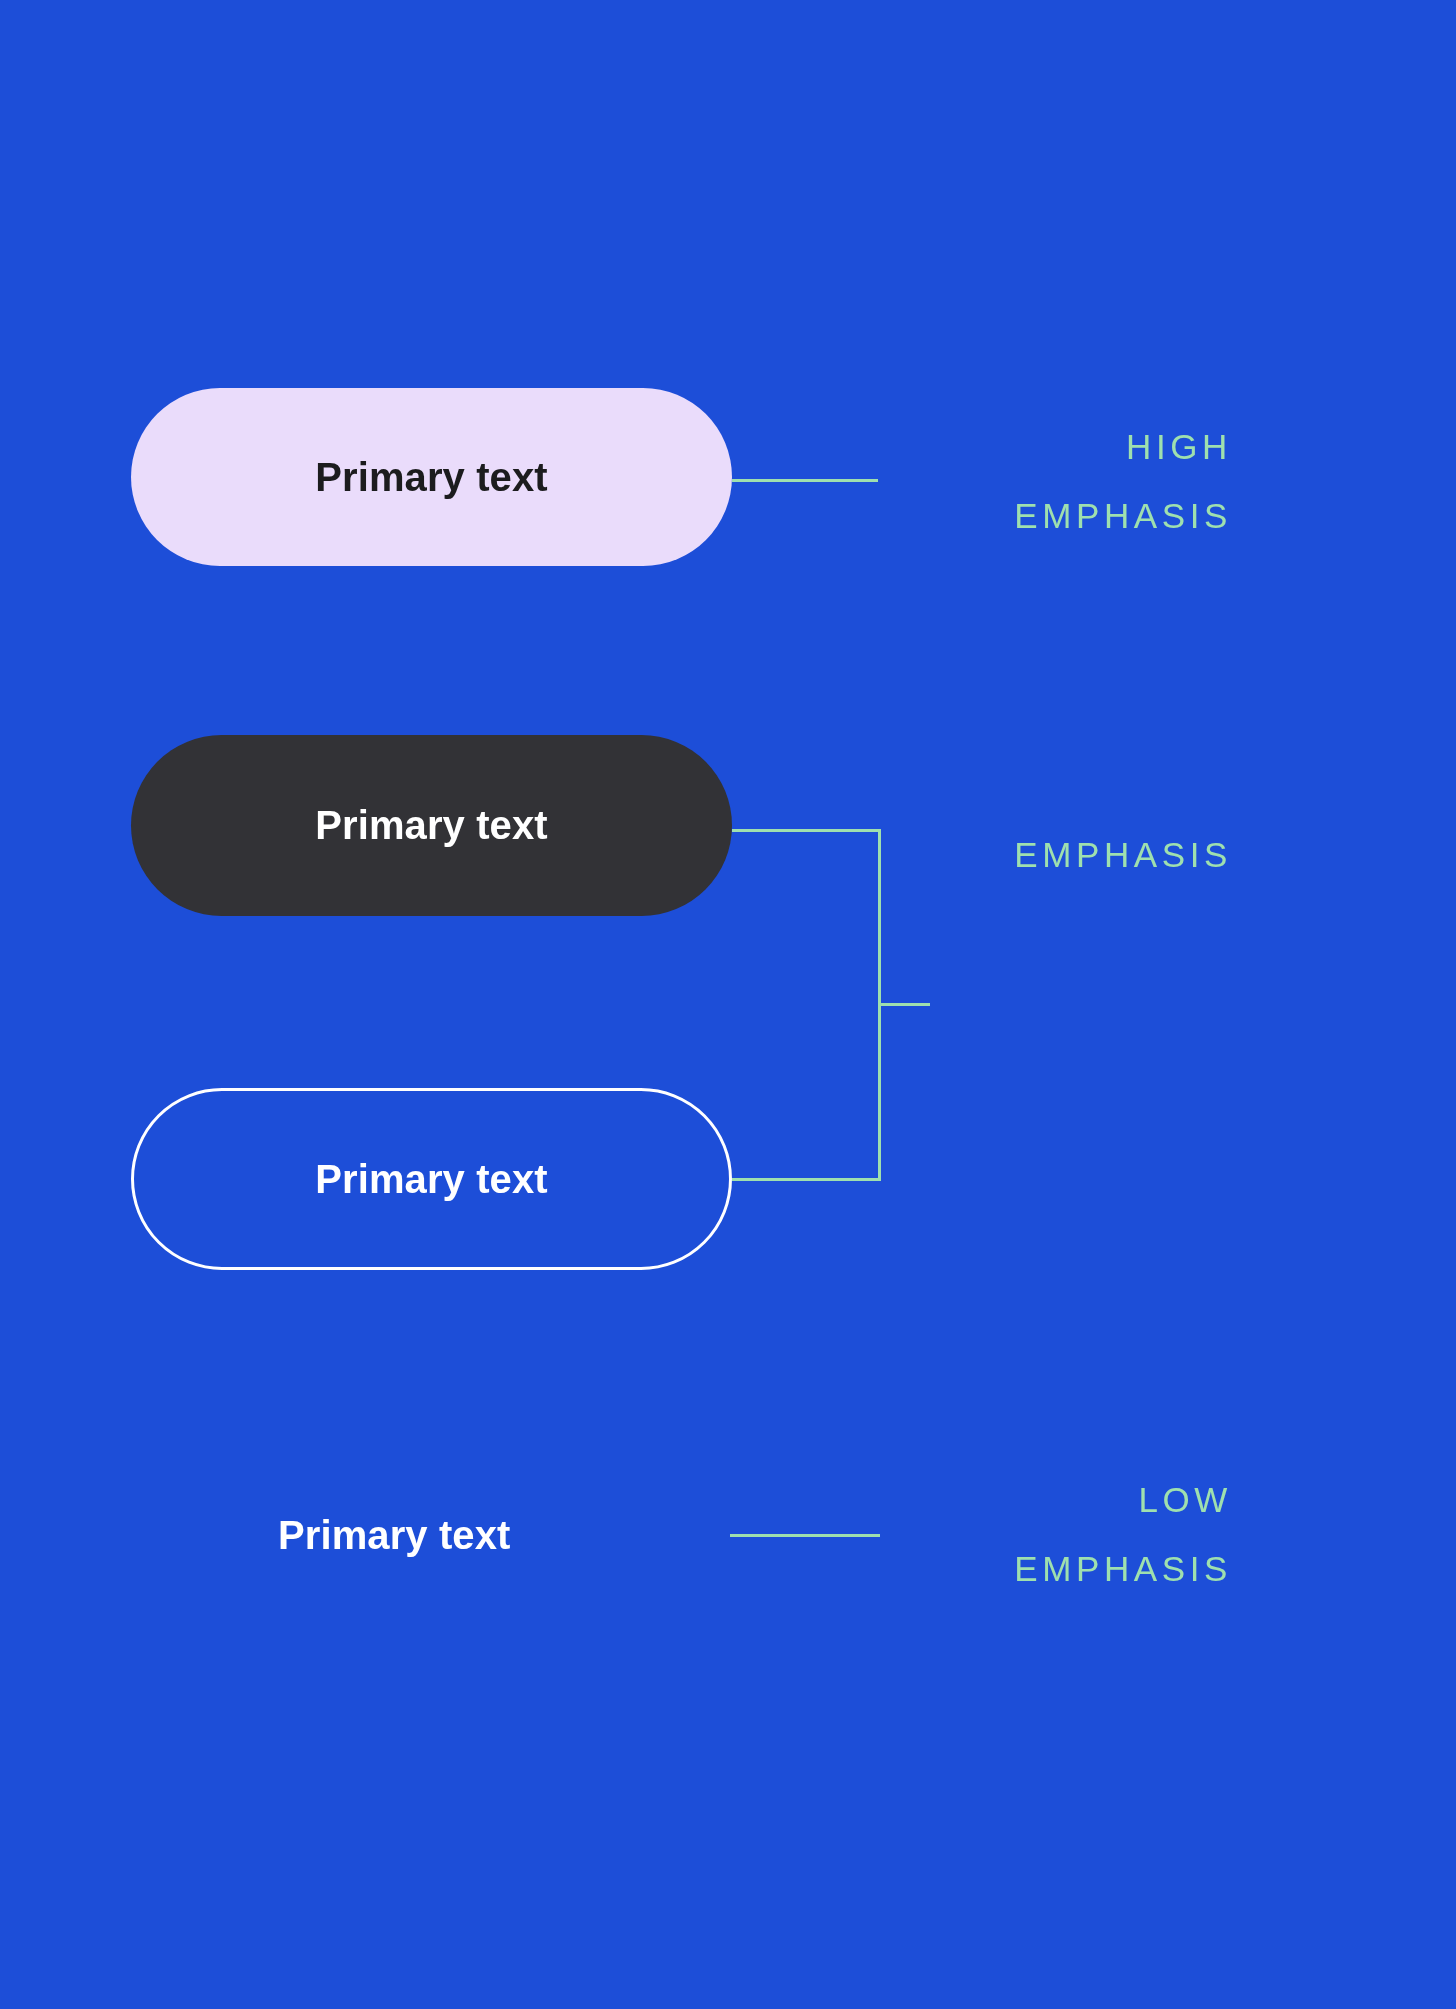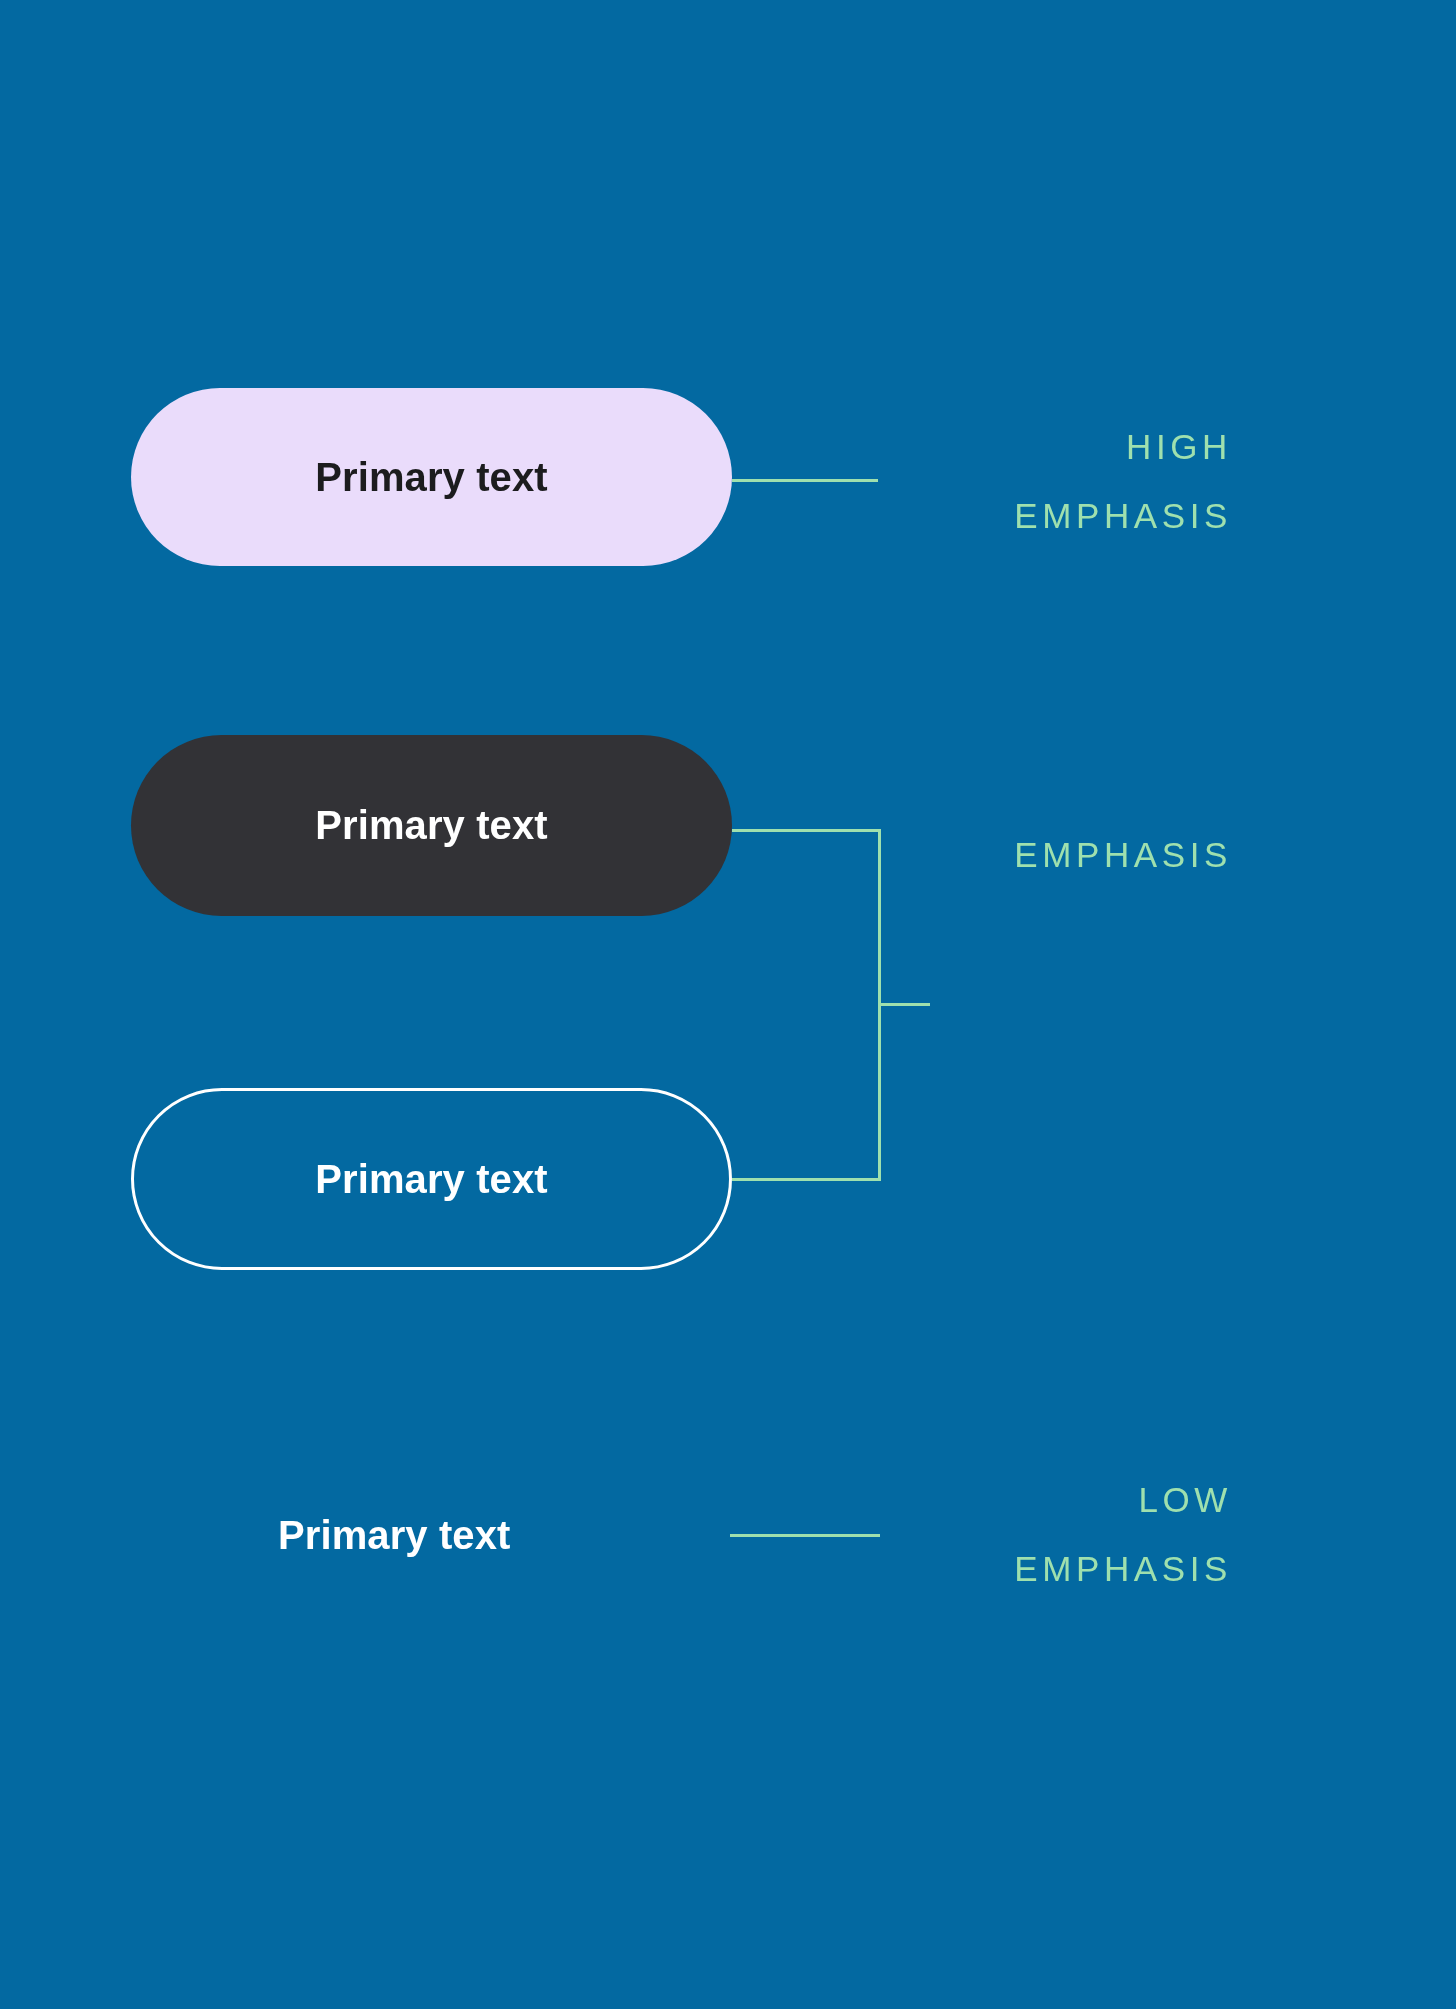--- a/index.html
+++ b/index.html
@@ -11,21 +11,21 @@
     width: 1456px;
     height: 2009px;
     overflow: hidden;
     font-family: "Liberation Sans", sans-serif;
     -webkit-font-smoothing: antialiased;
   }
   .canvas {
     position: relative;
     width: 1456px;
     height: 2009px;
-    background: #0369a1;
+    background: #1d4ed8;
   }
 
   
   .btn {
     position: absolute;
     left: 131px;
     width: 601px;
     display: flex;
     align-items: center;
     justify-content: center;

